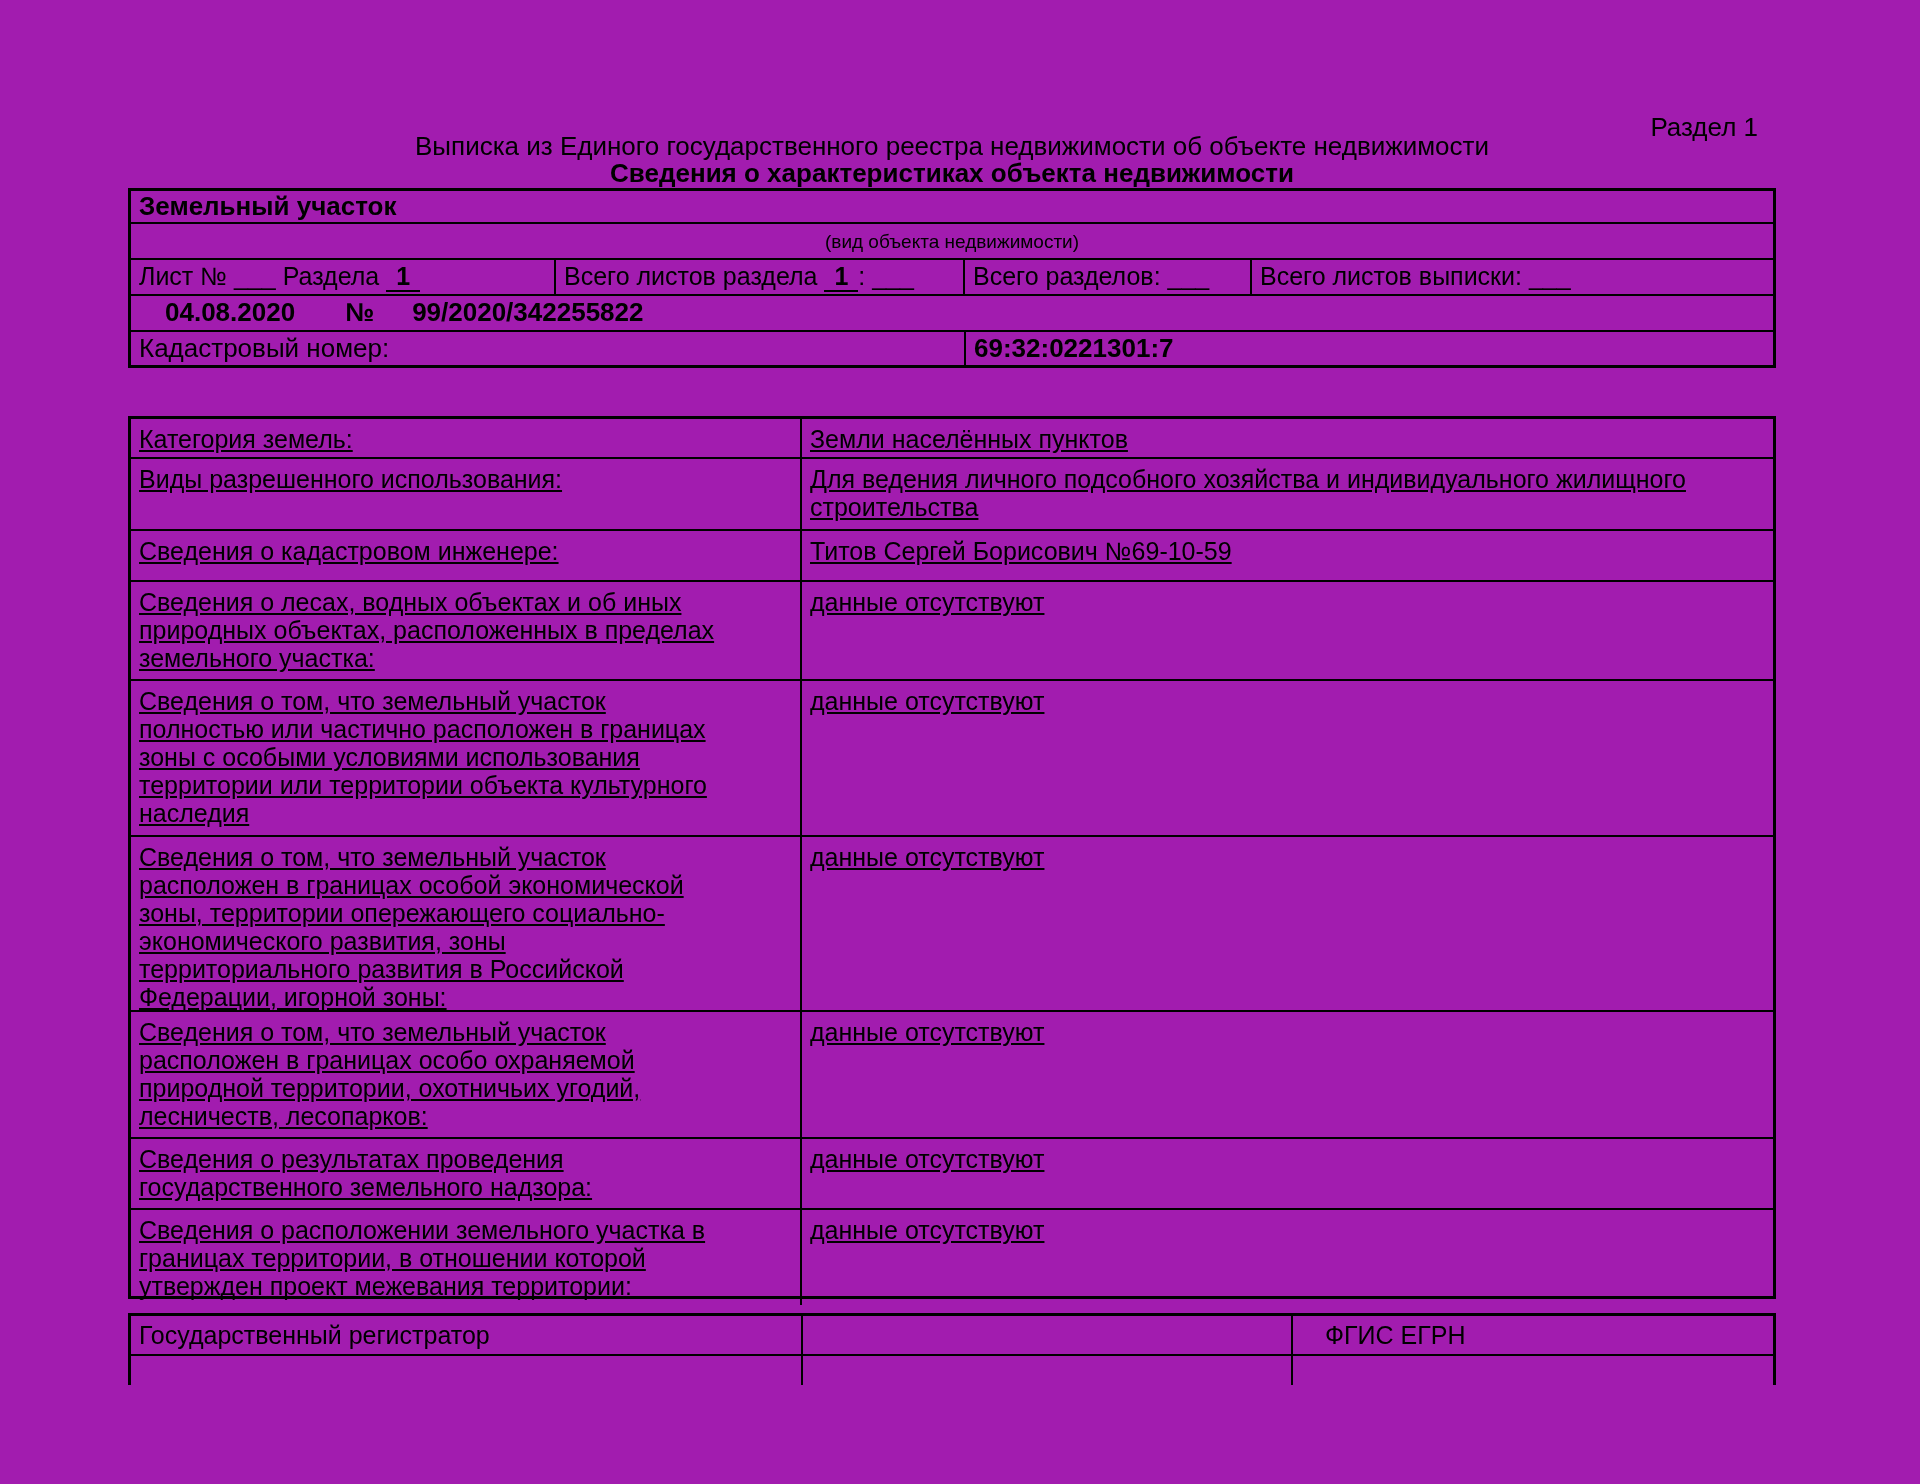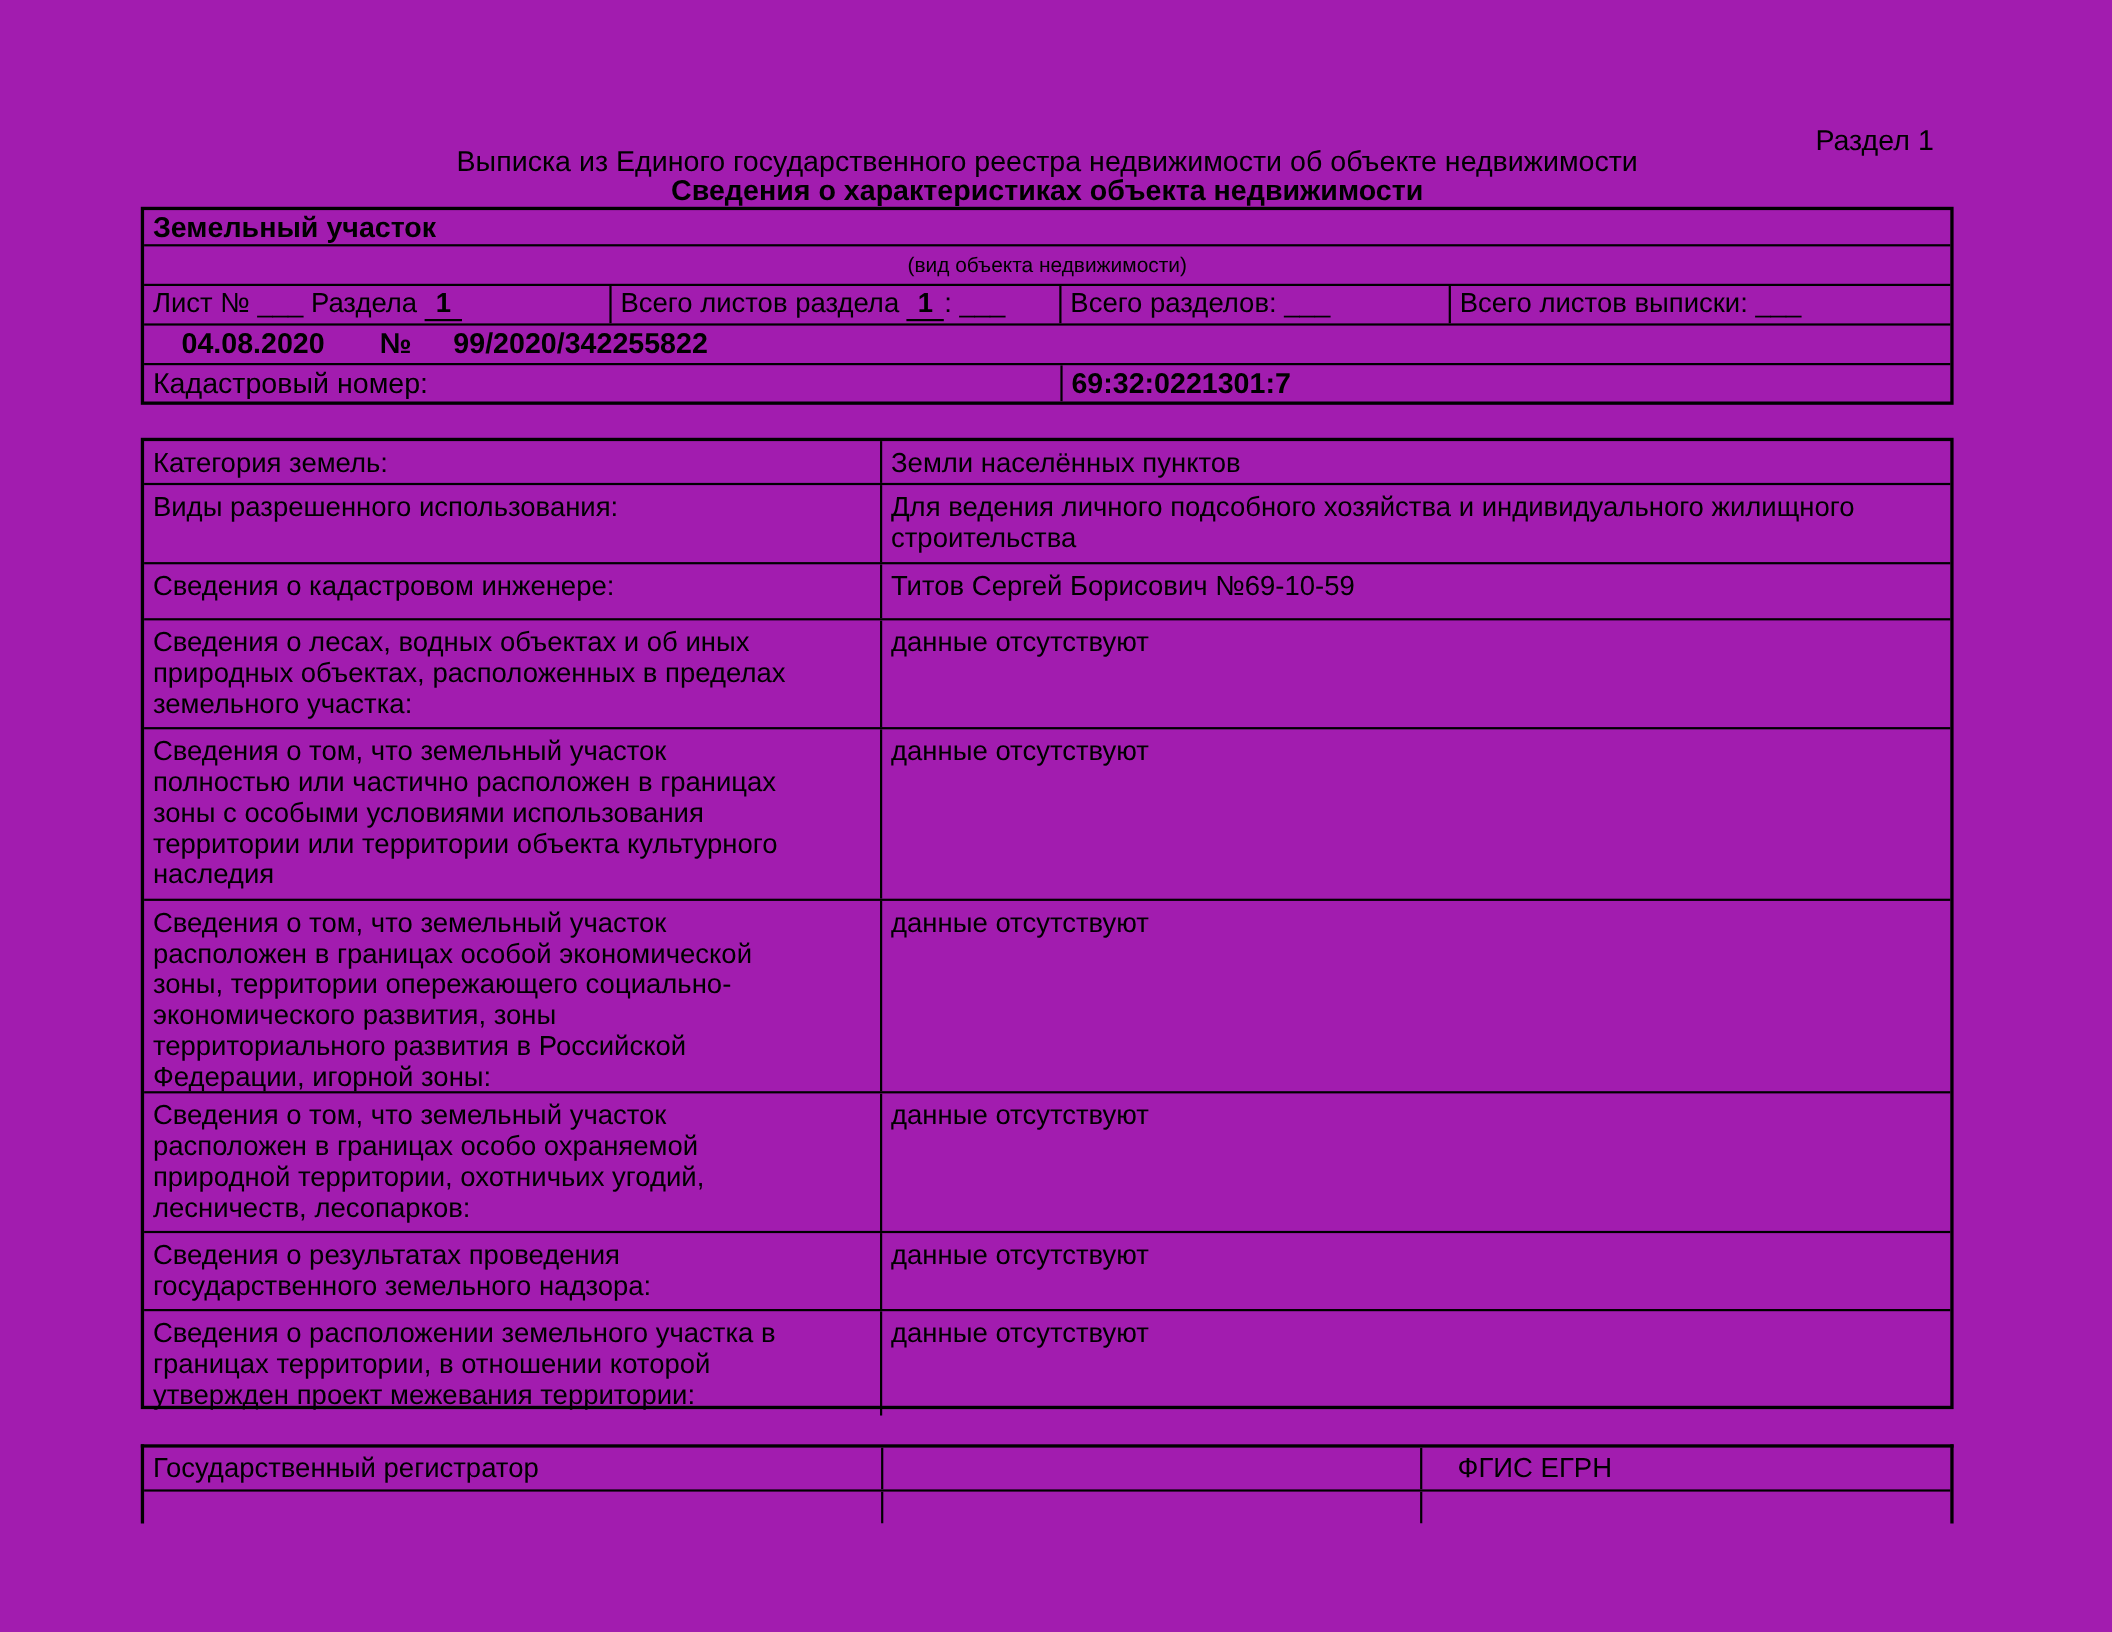--- a/index.html
+++ b/index.html
@@ -37,39 +37,40 @@
   }
   .tableA .trow { border-bottom: 2px solid #000; overflow: hidden; }
   .tableA .trow:last-child { border-bottom: none; }
   .rowA1 { height: 33px; font-weight: bold; font-size: 26px; line-height: 31px; padding-left: 8px; }
   .rowA2 { height: 36px; font-size: 19px; line-height: 36px; text-align: center; }
   .rowA3 { height: 36px; display: flex; font-size: 25px; line-height: 32px; }
   .rowA3 .tcell { border-right: 2px solid #000; padding-left: 8px; height: 100%; }
   .rowA3 .tcell:last-child { border-right: none; }
   .cA1 { width: 425px; }
   .cA2 { width: 409px; }
-  .cA3 { width: 354px; }
+  .cA3 { width: 287px; }
   .cA4 { flex: 1; }
   .rowA4 { height: 36px; font-weight: bold; font-size: 26px; line-height: 32px; padding-left: 34px; }
   .rowA4 .gap1 { margin-left: 50px; }
   .rowA4 .gap2 { margin-left: 38px; }
   .rowA5 { height: 33px; display: flex; font-size: 26px; line-height: 30px; }
   .rowA5 .tcell { padding-left: 8px; padding-top: 1px; height: 100%; }
   .cA5L { width: 835px; border-right: 2px solid #000; }
   .cA5R { flex: 1; font-weight: bold; }
   .blank-one {
     font-weight: bold;
     border-bottom: 2px solid #000;
     padding: 0 10px;
   }
 
   
   .tableB {
-    left: 128px; top: 398px; width: 1648px; height: 883px;
+    left: 128px; top: 416px; width: 1648px; height: 883px;
     border: 3px solid #000;
+    text-decoration: underline;
   }
   .tableB .drow { display: flex; border-bottom: 2px solid #000; overflow: hidden; }
   .tableB .drow:nth-child(1) { height: 40px; }
   .tableB .drow:nth-child(2) { height: 72px; }
   .tableB .drow:nth-child(3) { height: 51px; }
   .tableB .drow:nth-child(4) { height: 99px; }
   .tableB .drow:nth-child(5) { height: 156px; }
   .tableB .drow:nth-child(6) { height: 175px; }
   .tableB .drow:nth-child(7) { height: 127px; }
   .tableB .drow:nth-child(8) { height: 71px; }

